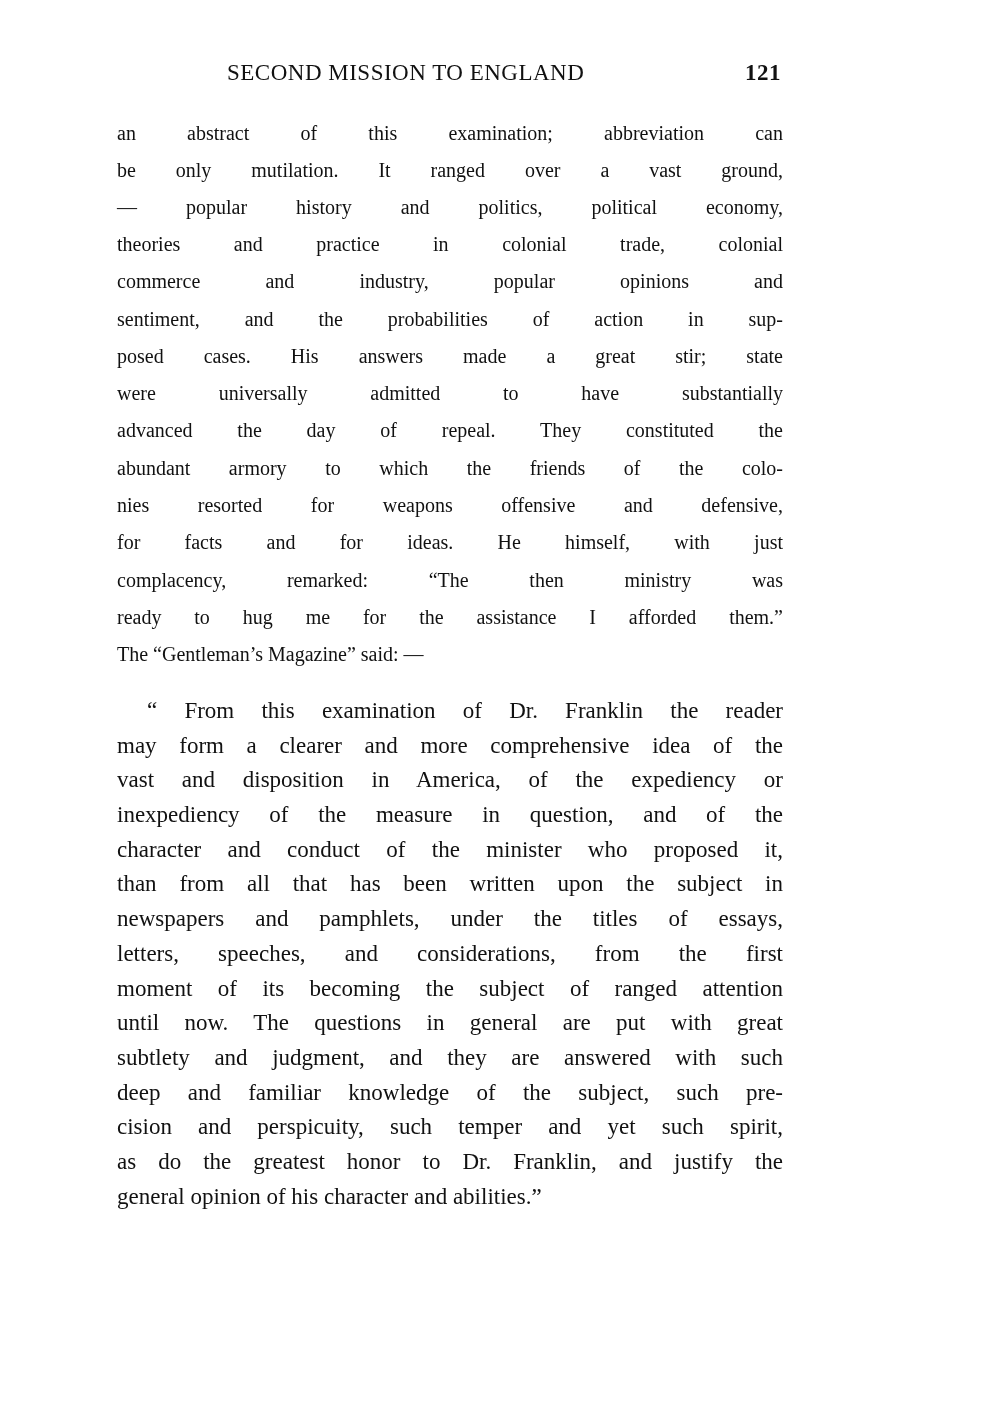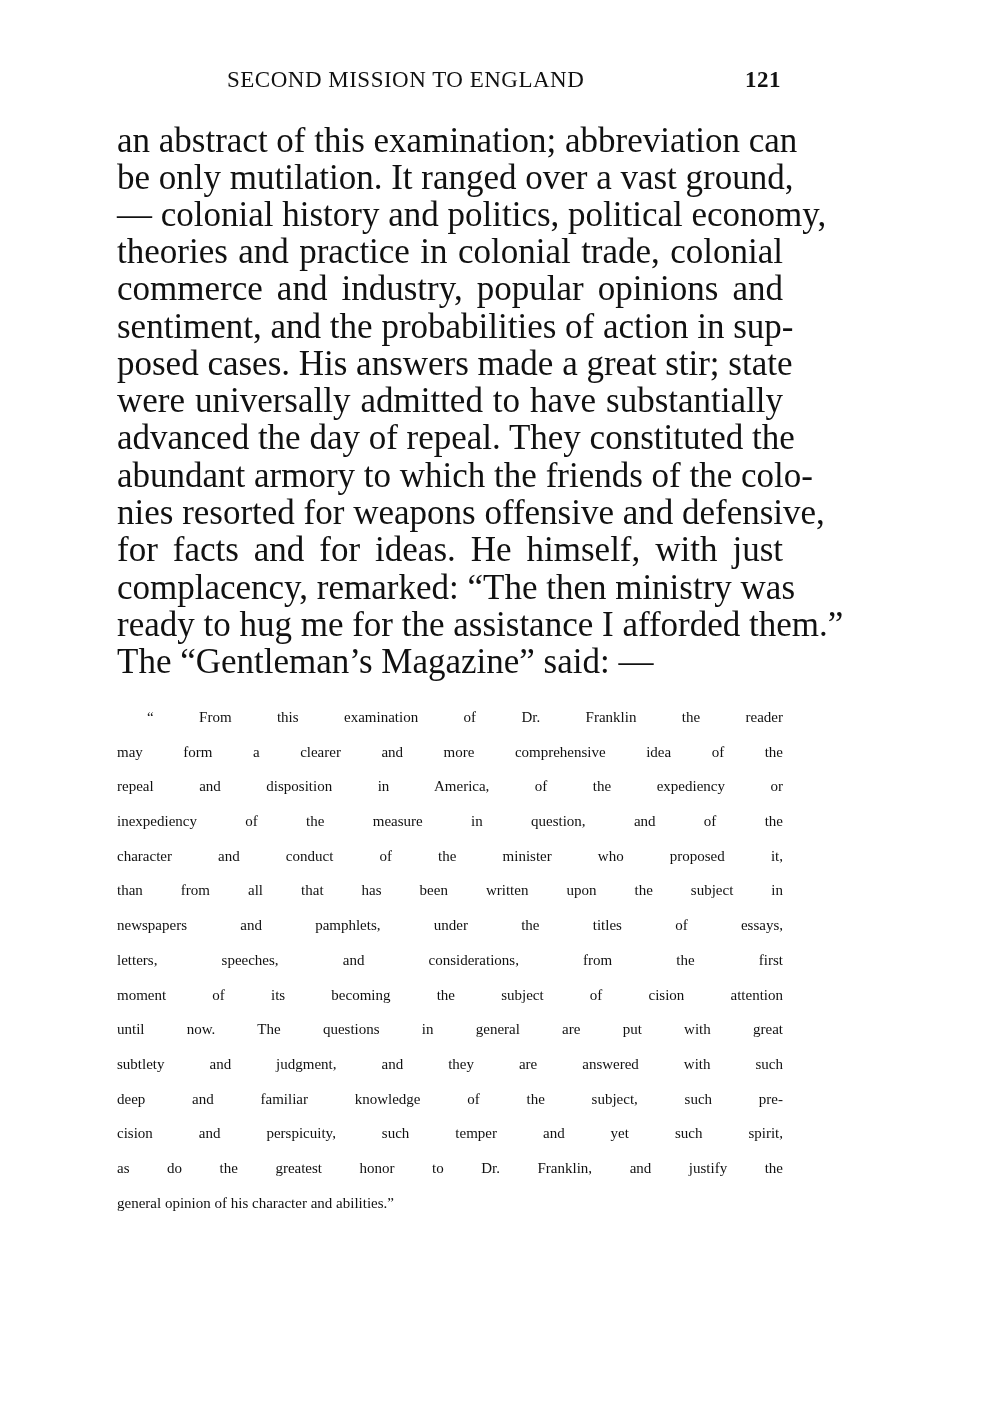--- a/index.html
+++ b/index.html
@@ -10,21 +10,21 @@
     body {
       width: 1000px;
       height: 1419px;
       position: relative;
       overflow: hidden;
       font-family: "DejaVu Serif", "Liberation Serif", serif;
       color: #111111;
     }
     .page {
       position: absolute;
-      left: 0; top: 11px;
+      left: 0; top: 4px;
       width: 1000px; height: 1071px;
       background: #ffffff;
     }
     .running-head {
       position: absolute;
       top: 56px;
       left: 117px;
       width: 666px;
       height: 32px;
       font-family: "Liberation Serif", "DejaVu Serif", serif;
@@ -46,26 +46,26 @@
     .line {
       position: absolute;
       left: 117px;
       width: 666px;
       white-space: nowrap;
       text-align: justify;
       text-align-last: justify;
       font-family: "Liberation Serif", "DejaVu Serif", serif;
     }
     .body-line {
-      font-size: 35px;
+      font-size: 20px;
       height: 37px;
       line-height: 37px;
     }
     .quote-line {
-      font-size: 15px;
+      font-size: 23px;
       height: 35px;
       line-height: 35px;
     }
     .last-line {
       text-align: right;
       text-align-last: left;
     }
     .indent {
       left: 147px;
       width: 636px;
@@ -77,45 +77,45 @@
 <div class="page">
 
   <div class="running-head">
     <span class="title">SECOND MISSION TO ENGLAND</span>
     <span class="page-num">121</span>
   </div>
 
   <div>
     <div class="line body-line" style="top:111px">an abstract of this examination; abbreviation can</div>
     <div class="line body-line" style="top:148px">be only mutilation.  It ranged over a vast ground,</div>
-    <div class="line body-line" style="top:185px">— colonial history and politics, political economy,</div>
+    <div class="line body-line" style="top:185px">— popular history and politics, political economy,</div>
     <div class="line body-line" style="top:222px">theories and practice in colonial trade, colonial</div>
     <div class="line body-line" style="top:259px">commerce and industry, popular opinions and</div>
     <div class="line body-line" style="top:297px">sentiment, and the probabilities of action in sup-</div>
     <div class="line body-line" style="top:334px">posed cases.  His answers made a great stir; state</div>
     <div class="line body-line" style="top:371px">were universally admitted to have substantially</div>
     <div class="line body-line" style="top:408px">advanced the day of repeal.  They constituted the</div>
     <div class="line body-line" style="top:446px">abundant armory to which the friends of the colo-</div>
     <div class="line body-line" style="top:483px">nies resorted for weapons offensive and defensive,</div>
     <div class="line body-line" style="top:520px">for facts and for ideas.  He himself, with just</div>
     <div class="line body-line" style="top:558px">complacency, remarked: “The then ministry was</div>
     <div class="line body-line" style="top:595px">ready to hug me for the assistance I afforded them.”</div>
     <div class="line body-line last-line" style="top:632px">The “Gentleman’s Magazine” said: —</div>
   </div>
 
   <div>
     <div class="line quote-line indent" style="top:689px">“ From this examination of Dr. Franklin the reader</div>
     <div class="line quote-line" style="top:724px">may form a clearer and more comprehensive idea of the</div>
-    <div class="line quote-line" style="top:758px">repeal and disposition in America, of the expediency or</div>
+    <div class="line quote-line" style="top:758px">vast and disposition in America, of the expediency or</div>
     <div class="line quote-line" style="top:793px">inexpediency of the measure in question, and of the</div>
     <div class="line quote-line" style="top:828px">character and conduct of the minister who proposed it,</div>
     <div class="line quote-line" style="top:862px">than from all that has been written upon the subject in</div>
     <div class="line quote-line" style="top:897px">newspapers and pamphlets, under the titles of essays,</div>
     <div class="line quote-line" style="top:932px">letters, speeches, and considerations, from the first</div>
-    <div class="line quote-line" style="top:967px">moment of its becoming the subject of cision attention</div>
+    <div class="line quote-line" style="top:967px">moment of its becoming the subject of ranged attention</div>
     <div class="line quote-line" style="top:1001px">until now.  The questions in general are put with great</div>
     <div class="line quote-line" style="top:1036px">subtlety and judgment, and they are answered with such</div>
     <div class="line quote-line" style="top:1071px">deep and familiar knowledge of the subject, such pre-</div>
     <div class="line quote-line" style="top:1105px">cision and perspicuity, such temper and yet such spirit,</div>
     <div class="line quote-line" style="top:1140px">as do the greatest honor to Dr. Franklin, and justify the</div>
     <div class="line quote-line last-line" style="top:1175px">general opinion of his character and abilities.”</div>
   </div>
 
 
 </div>

